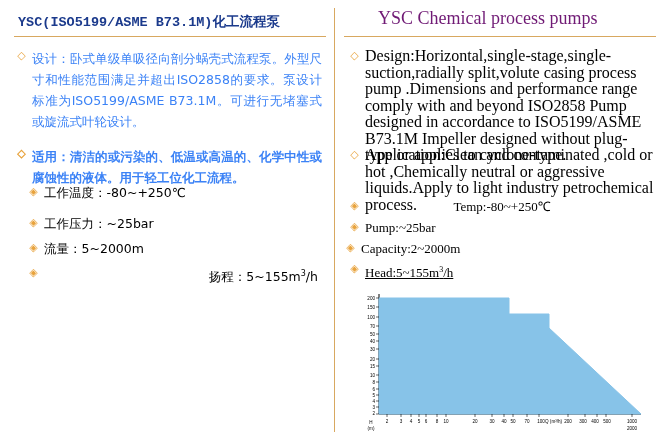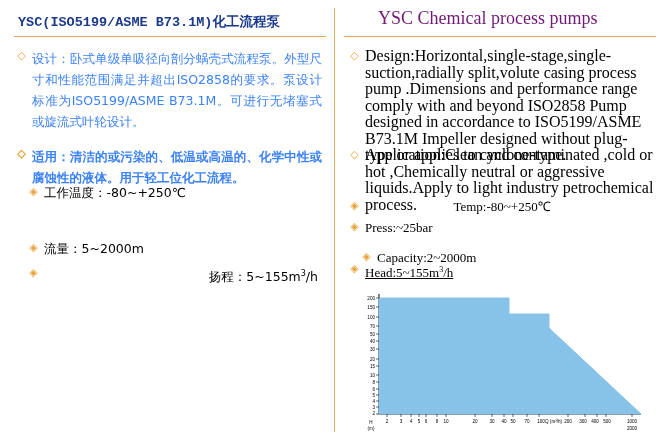--- a/index.html
+++ b/index.html
@@ -115,21 +115,21 @@
   #l-i1 { left: 28px; top: 184px; width: 290px; }
   #l-i2 { left: 28px; top: 215px; width: 290px; }
   #l-i3 { left: 28px; top: 240px; width: 290px; }
   #l-i4 { left: 28px; top: 265px; width: 290px; text-align: right; }
 
   
   #r-p1 { left: 349px; top: 48px; width: 306px; }
   #r-p2 { left: 349px; top: 147px; width: 306px; }
   #r-i1 { left: 349px; top: 198px; width: 290px; text-align: center; }
   #r-i2 { left: 349px; top: 219px; width: 290px; }
-  #r-i3 { left: 361px; top: 240px; width: 290px; margin-top: 9px; }
+  #r-i3 { left: 345px; top: 240px; width: 290px; }
   #r-i4 { left: 349px; top: 261px; width: 290px; text-decoration: underline; }
 
   .item-cn {
     font-family: "DejaVu Sans", sans-serif;
     font-size: 12.5px;
     line-height: 18px;
   }
   .item-en {
     font-family: "Liberation Serif", serif;
     font-size: 13px;
@@ -167,20 +167,24 @@
   <div class="row" id="l-p2">
     <span class="bullet"></span>
     <span class="indent-text body-cn">适用：清洁的或污染的、低温或高温的、化学中性或腐蚀性的液体。用于轻工位化工流程。</span>
   </div>
 
   <div class="row" id="l-i1">
     <span class="bullet filled"></span>
     <span class="indent-text item-cn">工作温度：-80~+250℃</span>
   </div>
 
+  <div class="row" id="l-i2">
+    <span class="bullet filled"></span>
+    <span class="indent-text item-cn">工作压力：~25bar</span>
+  </div>
 
   <div class="row" id="l-i3">
     <span class="bullet filled"></span>
     <span class="indent-text item-cn">流量：5~2000m</span>
   </div>
 
   <div class="row" id="l-i4">
     <span class="bullet filled"></span>
     <span class="indent-text item-cn"><span>扬程：5~155m</span><sup>3</sup><span>/h</span></span>
   </div>
@@ -195,21 +199,21 @@
     <span class="indent-text body-en">Application:Clean and contaminated ,cold or hot ,Chemically neutral or aggressive liquids.Apply  to light industry petrochemical process.</span>
   </div>
 
   <div class="row" id="r-i1">
     <span class="bullet filled"></span>
     <span class="indent-text item-en">Temp:-80~+250℃</span>
   </div>
 
   <div class="row" id="r-i2">
     <span class="bullet filled"></span>
-    <span class="indent-text item-en">Press:~25bar</span>
+    <span class="indent-text item-en">Pump:~25bar</span>
   </div>
 
   <div class="row" id="r-i3">
     <span class="bullet filled"></span>
     <span class="indent-text item-en">Capacity:2~2000m</span>
   </div>
 
   <div class="row" id="r-i4">
     <span class="bullet filled"></span>
     <span class="indent-text item-en"><span>Head:5~155m</span><sup>3</sup><span>/h</span></span>

